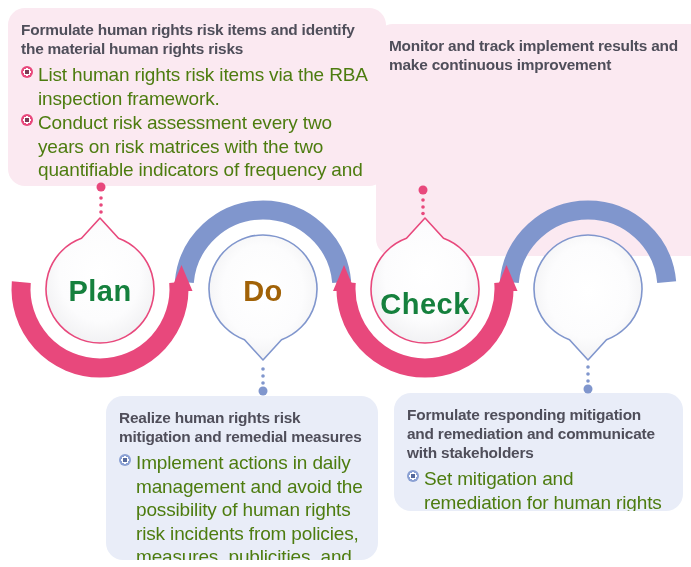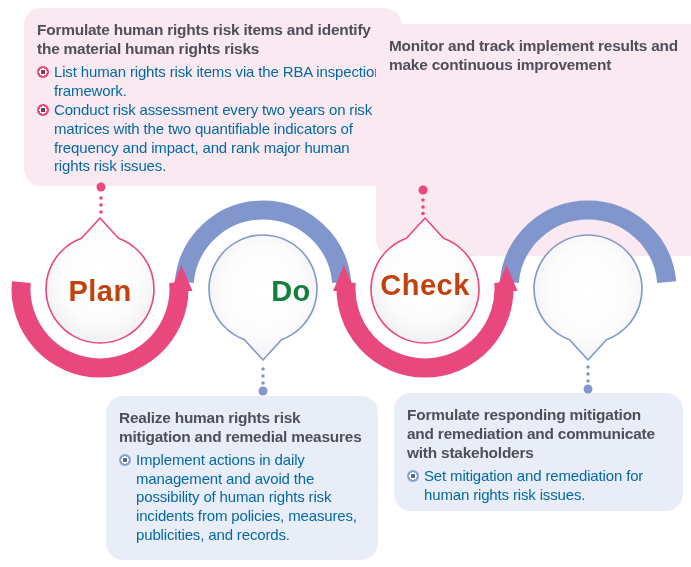--- a/index.html
+++ b/index.html
@@ -25,39 +25,39 @@
   .bullet-icon {
     flex: 0 0 12px; width: 12px; height: 12px; margin-top: 3px; border-radius: 50%;
   }
   .bullet-pink {
     background: radial-gradient(circle, #7a3c55 0 2.3px, #ffffff 2.3px 3.6px, #e8487c 3.6px 6.5px);
   }
   .bullet-blue {
     background: radial-gradient(circle, #566a9c 0 2.3px, #ffffff 2.3px 3.6px, #8aa0d3 3.6px 6.5px);
   }
   .bullet-text {
-    font-size: 15px; line-height: 1.24; color: #0369a1; letter-spacing: -0.15px;
+    font-size: 19px; line-height: 1.24; color: #4d7c0f; letter-spacing: -0.15px;
   }
 
-  #box-plan  { left: 24px;   top: 8px;   width: 378px; height: 178px; }
+  #box-plan  { left: 8px;   top: 8px;   width: 378px; height: 178px; }
   #box-check { left: 352px; top: 24px;   width: 331px; height: 232px; margin-left: 24px; }
   #box-do    { left: 106px; top: 396px; width: 272px; height: 164px; }
   #box-act   { left: 394px; top: 393px; width: 289px; height: 118px; }
 
   .cycle-svg { position: absolute; left: 0; top: 0; z-index: 2; pointer-events: none; }
 
   .step-label {
     position: absolute; z-index: 3; transform: translate(-50%, -50%);
     font-weight: bold; font-size: 29px; letter-spacing: 0.5px; white-space: nowrap;
   }
-  .label-pink { color: #c2410c; }
-  .label-blue { color: #15803d; margin-left: 28px; }
+  .label-pink { color: #15803d; }
+  .label-blue { color: #a16207; }
   #label-plan  { left: 100px; top: 291px; }
   #label-do    { left: 263px; top: 291px; }
-  #label-check { left: 425px; top: 285px; }
+  #label-check { left: 425px; top: 304px; }
   #label-act   { left: 588px; top: 291px; }
 </style>
 </head>
 <body>
 
 <div class="stage">
 
   <div class="info-box pink-box" id="box-plan">
     <div class="box-title">Formulate human rights risk items and identify the material human rights risks</div>
     <ul class="bullets">

